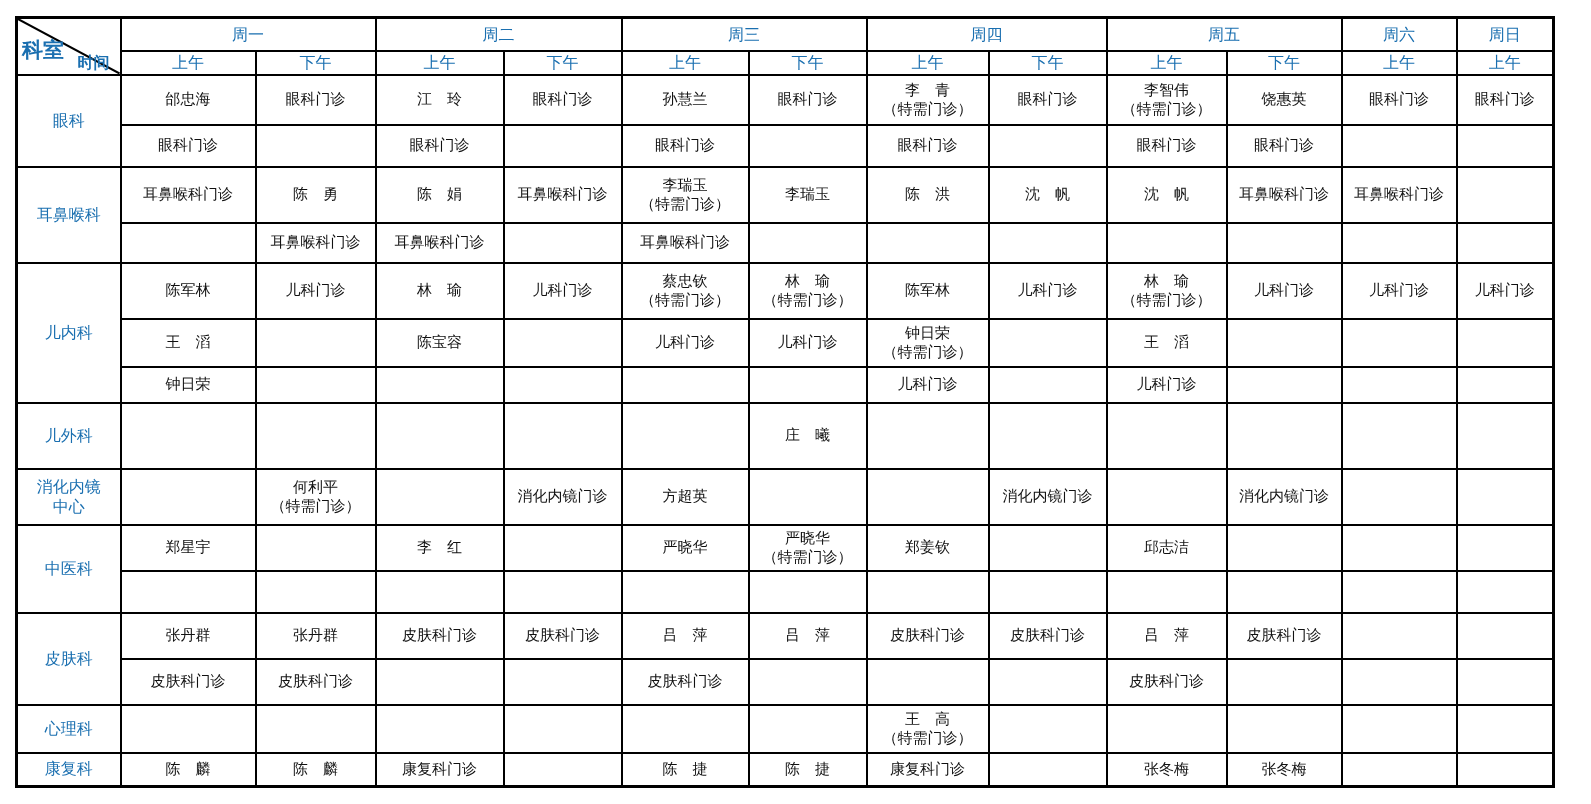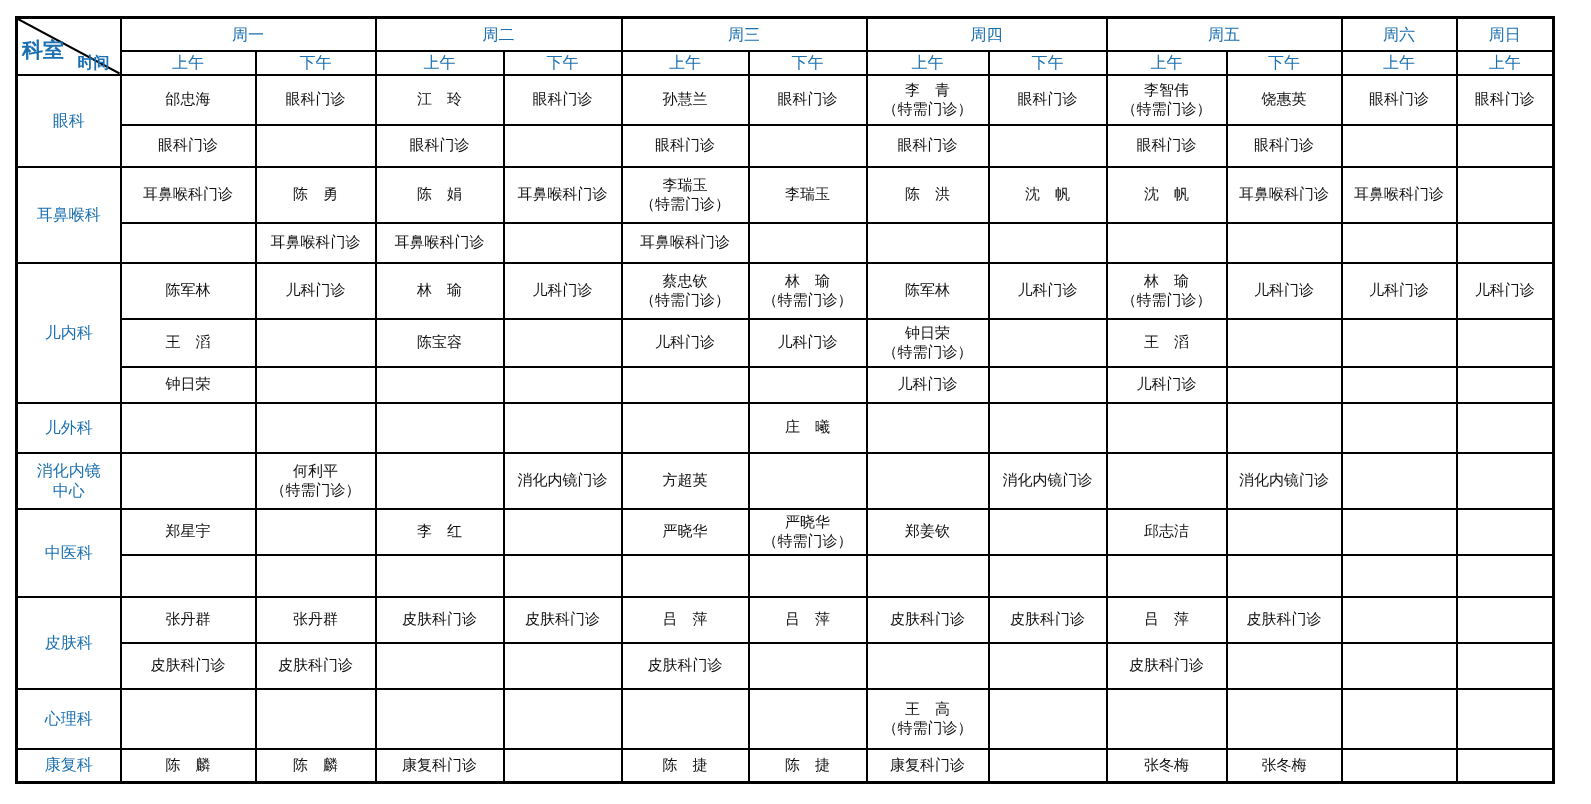--- a/index.html
+++ b/index.html
@@ -283,21 +283,21 @@
           <span>儿科门诊</span>
         </td>
         <td class="cell"></td>
         <td class="cell">
           <span>儿科门诊</span>
         </td>
         <td class="cell"></td>
         <td class="cell"></td>
         <td class="cell"></td>
       </tr>
-      <tr class="thick-top" style="height: 50px; border-radius: 25px;">
+      <tr class="thick-top" style="height: 66px; border-radius: 25px;">
         <td class="dept" rowspan="1">儿外科</td>
         <td class="cell"></td>
         <td class="cell"></td>
         <td class="cell"></td>
         <td class="cell"></td>
         <td class="cell"></td>
         <td class="cell">
           <span>庄　曦</span>
         </td>
         <td class="cell"></td>
@@ -428,21 +428,21 @@
         <td class="cell"></td>
         <td class="cell"></td>
         <td class="cell"></td>
         <td class="cell">
           <span>皮肤科门诊</span>
         </td>
         <td class="cell"></td>
         <td class="cell"></td>
         <td class="cell"></td>
       </tr>
-      <tr class="thick-top" style="height: 60px;">
+      <tr class="thick-top" style="height: 48px;">
         <td class="dept" rowspan="1">心理科</td>
         <td class="cell"></td>
         <td class="cell"></td>
         <td class="cell"></td>
         <td class="cell"></td>
         <td class="cell"></td>
         <td class="cell"></td>
         <td class="cell">
           <span>王　高</span>
           <span>（特需门诊）</span>

